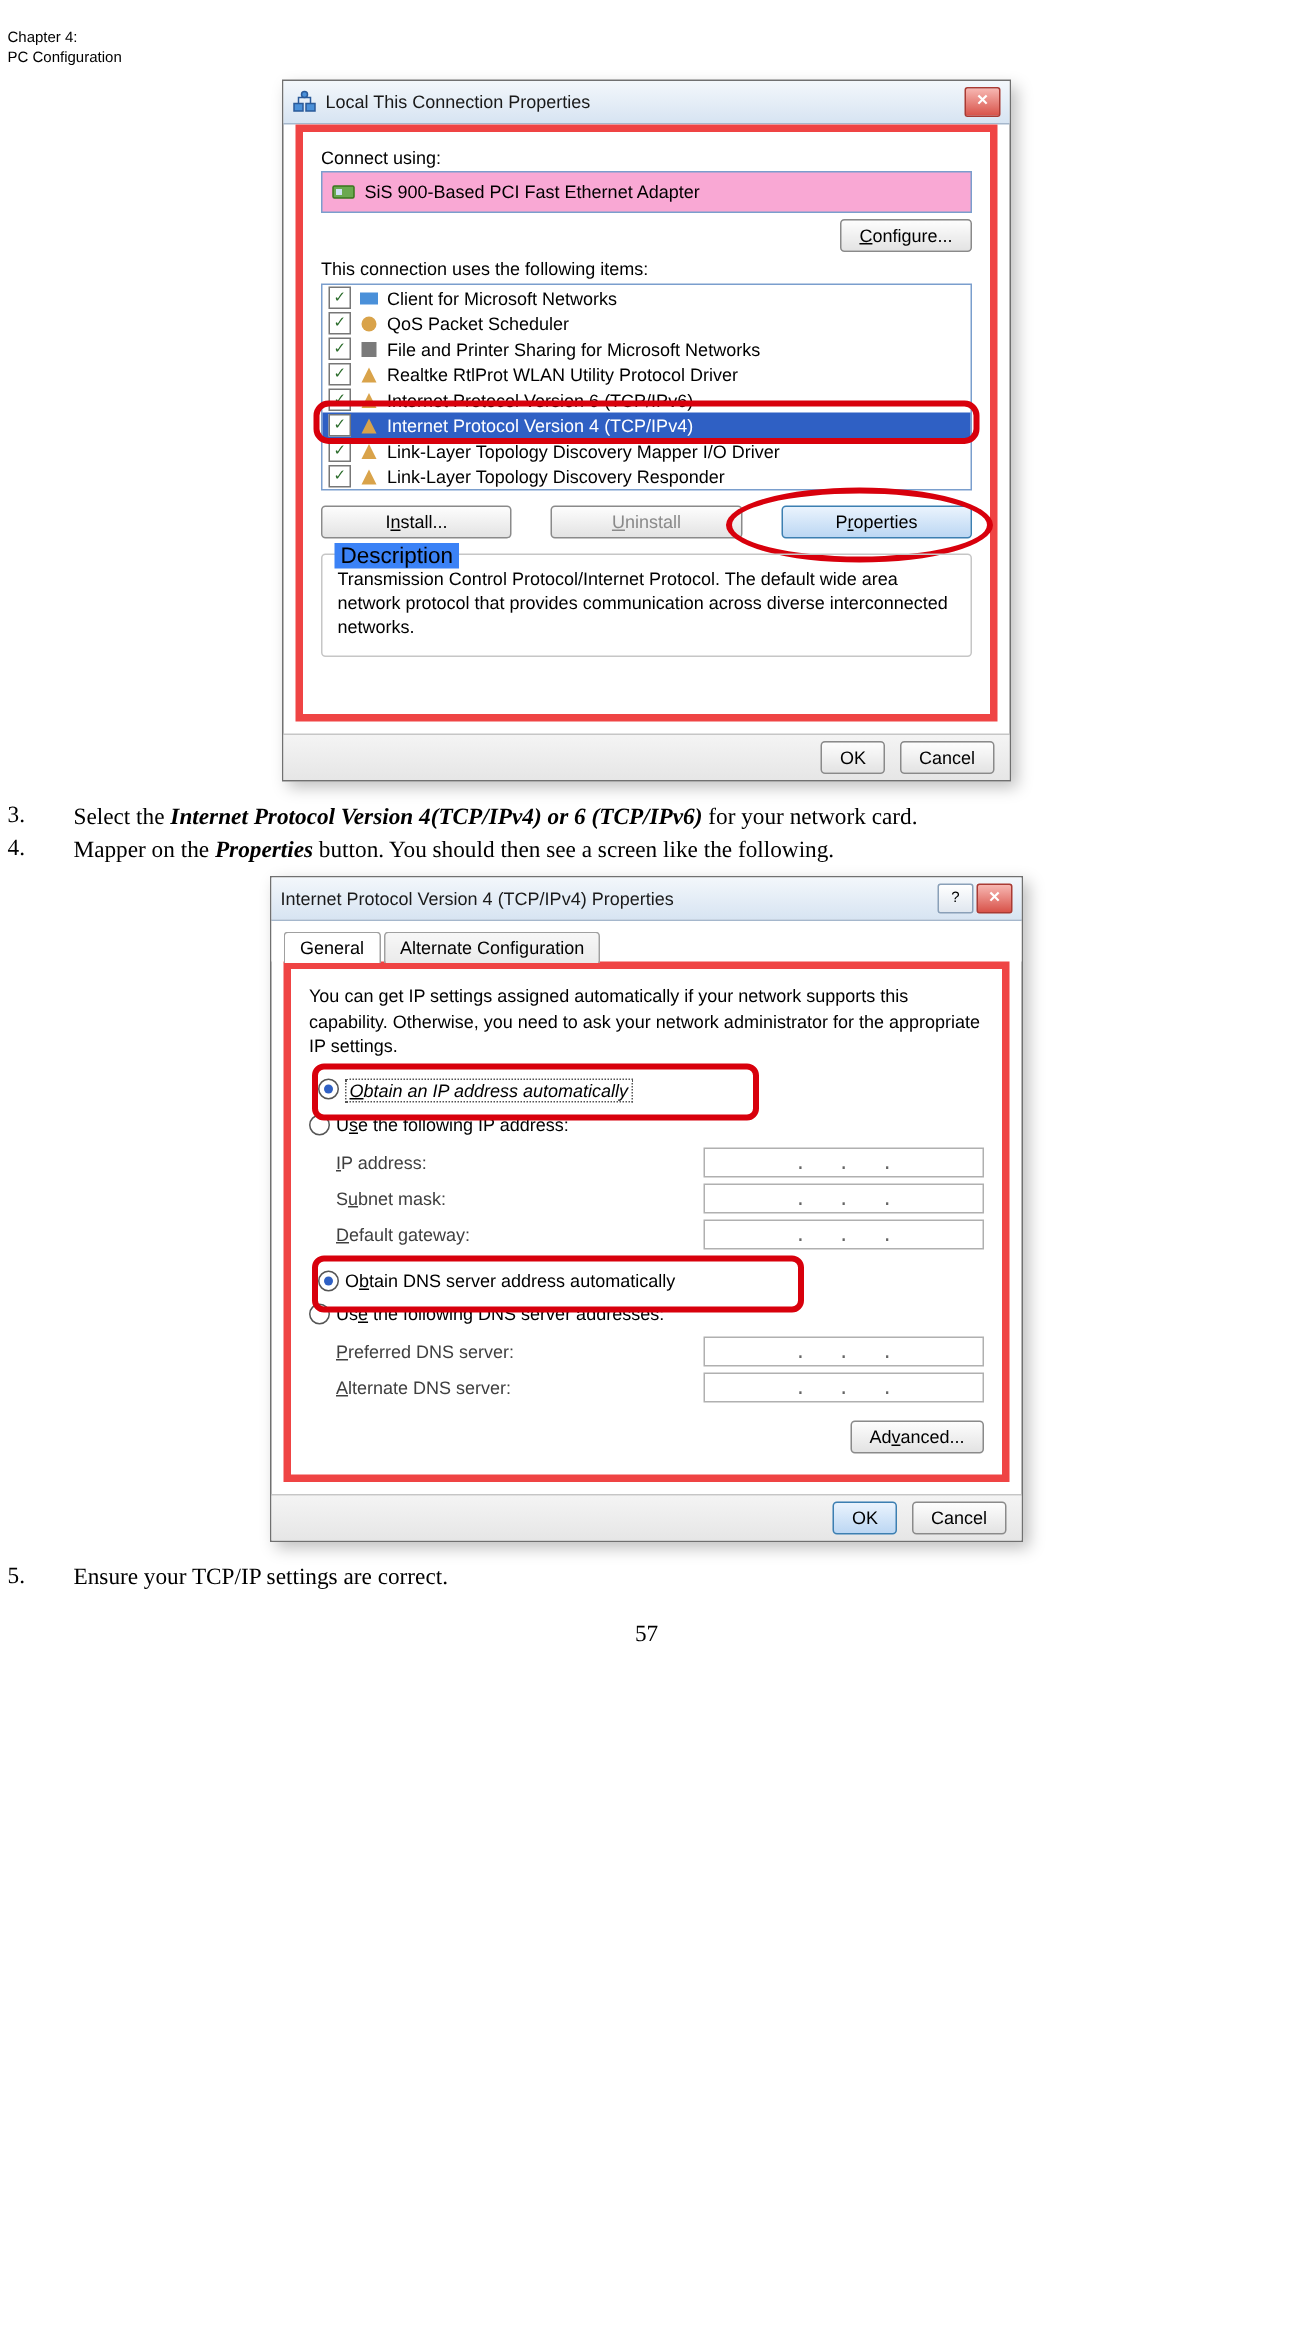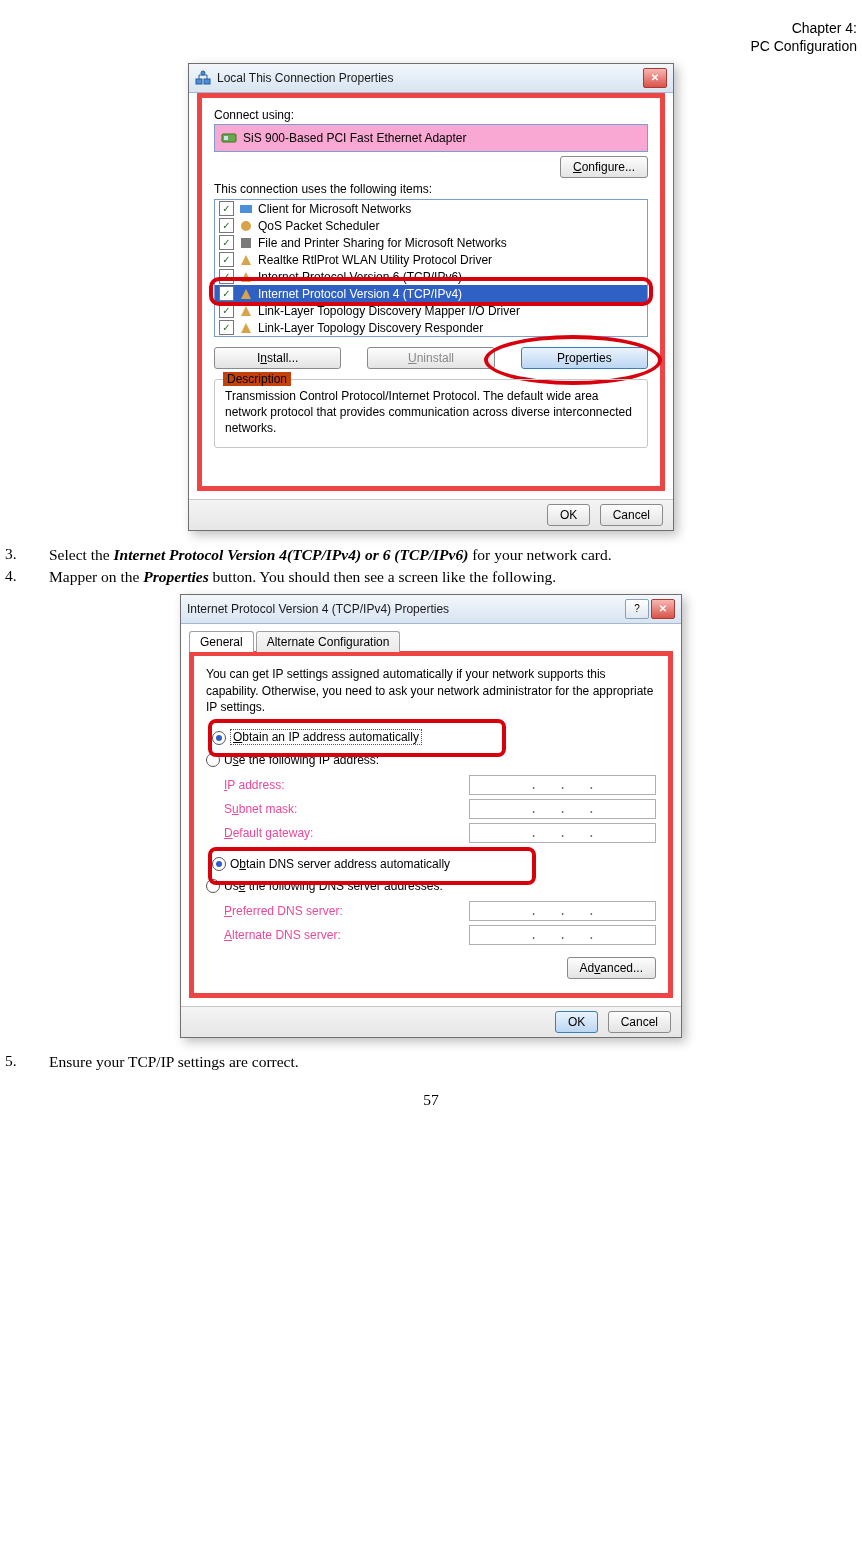--- a/index.html
+++ b/index.html
@@ -11,23 +11,22 @@
     color: #000;
     width: 862px;
   }
   .page {
     width: 862px;
     padding: 20px 5px 10px 5px;
     box-sizing: border-box;
     position: relative;
   }
   .header {
-    text-align: right;
     font-family: Arial, sans-serif;
-    font-size: 14px;
+    font-size: 10px;
     line-height: 1.25;
     margin-bottom: 8px;
   }
   .fig-wrap {
     text-align: center;
     margin: 4px 0 14px;
   }
   
   .vista-dialog {
     display: inline-block;
@@ -131,22 +130,22 @@
   }
   .proto-ic { width:14px;height:14px;display:inline-block; }
   .hl-red {
     border:4px solid #d8000c; border-radius:8px;
   }
   .grp {
     border:1px solid #c6c6c6; border-radius:3px;
     padding:8px 10px 10px; margin-top:10px; position:relative;
   }
   .grp-title {
-    position:absolute; top:-8px; left:8px; background:#c2410c;
-    padding:0 4px; font-size:12px;
+    position:absolute; top:-8px; left:8px; background:#3b82f6;
+    padding:0 4px; font-size:15px;
   }
   .desc-text { line-height:1.35; }
   .dlg-footer {
     padding:8px 10px;
     background:linear-gradient(#f4f4f4,#e6e6e6);
     border-top:1px solid #c6c6c6;
     text-align:right;
   }
   .dlg-footer .btn { margin-left:6px; min-width:78px; }
   
@@ -157,21 +156,21 @@
   }
   .radio .dot {
     width:6px;height:6px;border-radius:50%;background:#2f60c4;
   }
   .ipfield {
     border:1px solid #b0b0b0;background:#fff;height:18px;width:185px;
     display:inline-flex;align-items:center;justify-content:space-evenly;
     color:#666;font-family:monospace;
   }
   .field-row { display:flex;justify-content:space-between;align-items:center;margin:4px 0; }
-  .field-label.disabled { color:#ec4899; }
+  .field-label.disabled { color:#404040; }
   
   .step-list { margin: 0 0 6px 0; padding:0; }
   .step-item { display:flex; margin:0 0 2px 0; }
   .step-num { width:44px; flex:none; }
   .step-text { flex:1; font-size:15.5px; line-height:1.35; }
   .bi { font-weight:bold; font-style:italic; }
   .pagenum { text-align:center; font-size:15.5px; margin-top:18px; }
   
   .oval-red {
     position:absolute;
@@ -335,21 +334,21 @@
         <div class="tab">General</div>
         <div class="tab inactive">Alternate Configuration</div>
       </div>
 
       <div class="tab-panel">
         <div class="desc-text" style="margin-bottom:12px;">You can get IP settings assigned automatically if your network supports this capability. Otherwise, you need to ask your network administrator for the appropriate IP settings.</div>
 
         
         <div style="position:relative;margin:4px 0;">
           <div class="hl-red" style="position:absolute;left:2px;top:-8px;width:290px;height:30px;border-radius:8px;pointer-events:none;"></div>
-          <label style="display:inline-flex;align-items:flex-end;padding:2px 6px;">
+          <label style="display:inline-flex;align-items:flex-start;padding:2px 6px;font-style:italic;">
             <span class="radio">
                 <span class="dot"></span>
               </span>
             <span style="border:1px dotted #555;padding:0 2px;"><u class="accel">O</u>btain an IP address automatically</span>
           </label>
         </div>
 
         <label style="display:inline-flex;align-items:center;margin:2px 0 4px;">
           <span class="radio"></span>
           <span>U<u class="accel">s</u>e the following IP address:</span>

